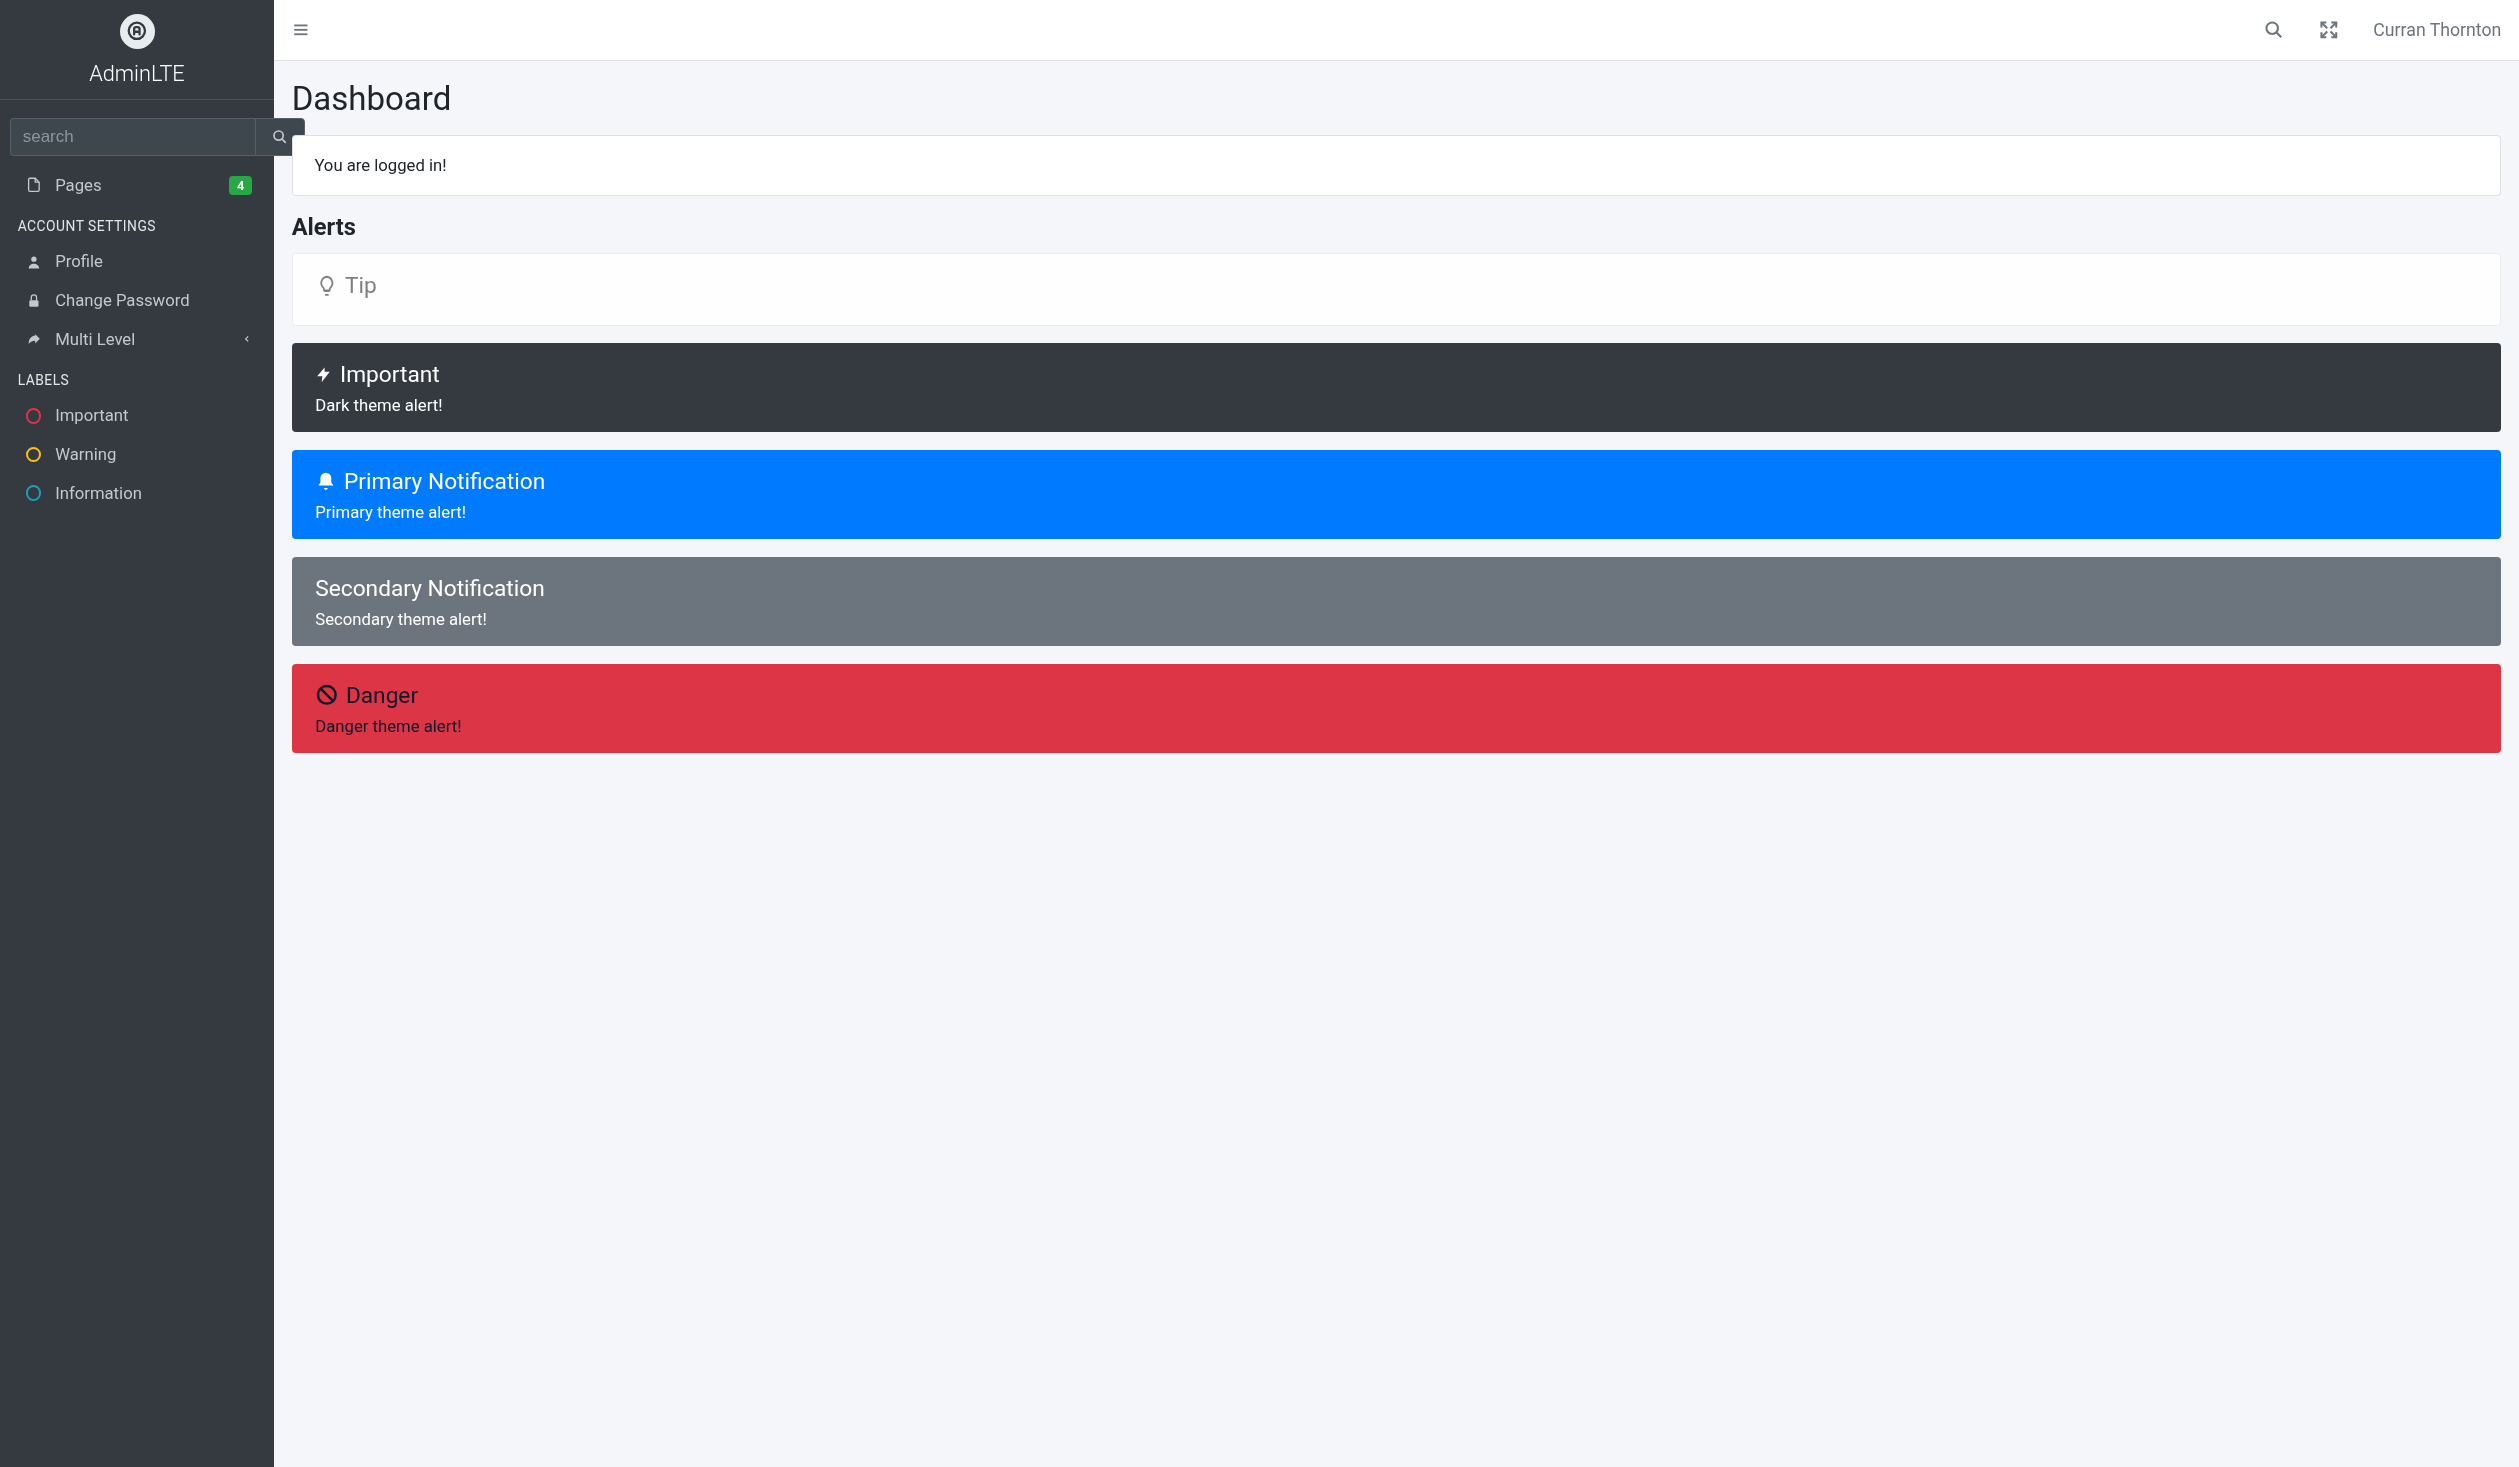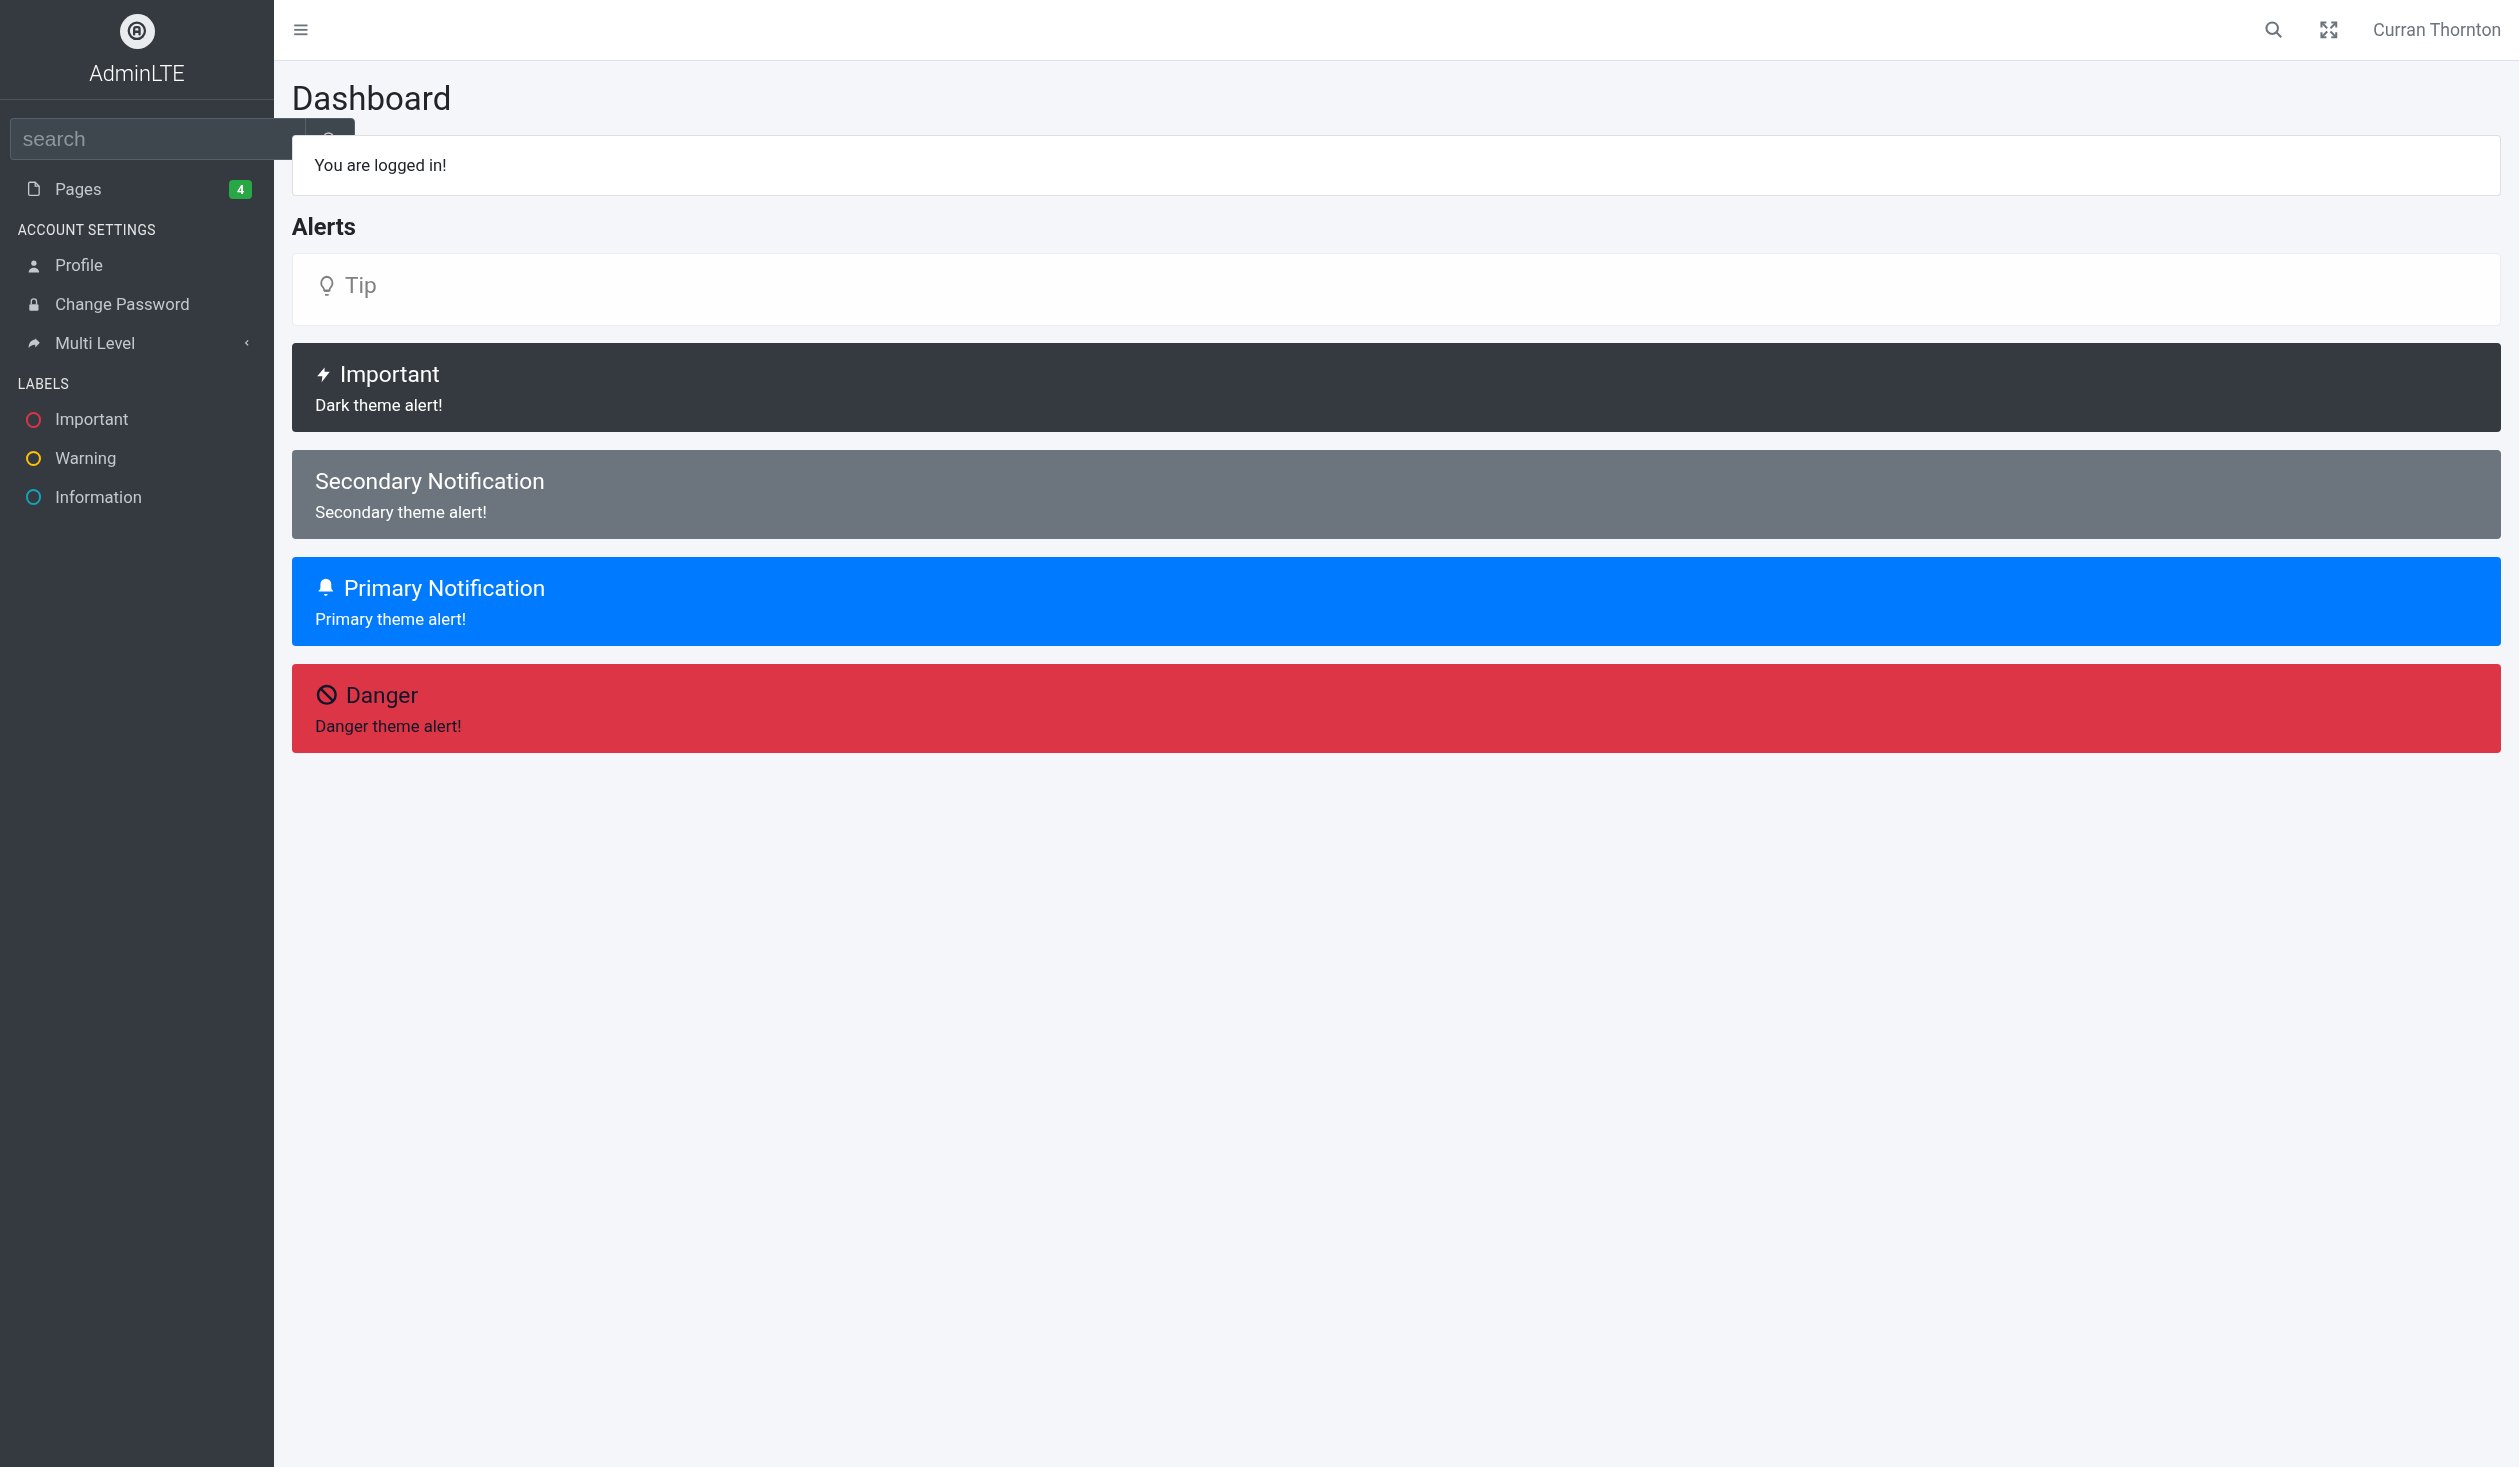--- a/index.html
+++ b/index.html
@@ -58,21 +58,21 @@
   display: flex;
 }
 
 .sidebar-search input {
   flex: 1;
   background: #3f474e;
   border: 1px solid #56606a;
   border-right: none;
   color: #e5e5e5;
   padding: 7.9px 11.8px;
-  font-size: 21px;
+  font-size: 17px;
   border-radius: 3.9px 0 0 3.9px;
 }
 
 .sidebar-search input::placeholder {
   color: #8d969e;
 }
 
 .sidebar-search button {
   background: #3f474e;
   border: 1px solid #56606a;
@@ -413,37 +413,37 @@
         <span>
           <svg width="17.7" height="25.6" viewBox="0 0 24 24" fill="currentColor">
               <path d="M13 2L3 14h7l-1 8 11-14h-7l0-6z"></path>
             </svg>
         </span>
         <span>Important</span>
       </div>
       <div class="alert-body">Dark theme alert!</div>
     </div>
 
-    <div class="alert alert-secondary">
-      <div class="alert-heading">
-        <span>Secondary Notification</span>
-      </div>
-      <div class="alert-body">Secondary theme alert!</div>
-    </div>
-
     <div class="alert alert-primary">
       <div class="alert-heading">
         <span>
           <svg width="21.7" height="23.6" viewBox="0 0 24 24" fill="currentColor">
               <path d="M12 2a6 6 0 0 0-6 6v4c0 1-1 3-2 3v1h16v-1c-1 0-2-2-2-3V8a6 6 0 0 0-6-6zM10 19a2 2 0 0 0 4 0"></path>
             </svg>
         </span>
         <span>Primary Notification</span>
       </div>
       <div class="alert-body">Primary theme alert!</div>
+    </div>
+
+    <div class="alert alert-secondary">
+      <div class="alert-heading">
+        <span>Secondary Notification</span>
+      </div>
+      <div class="alert-body">Secondary theme alert!</div>
     </div>
 
     <div class="alert alert-danger">
       <div class="alert-heading">
         <span>
           <svg width="23.6" height="23.6" viewBox="0 0 24 24" fill="none" stroke="currentColor" stroke-width="2.5">
               <circle cx="12" cy="12" r="9"></circle>
               <line x1="5.5" y1="5.5" x2="18.5" y2="18.5"></line>
             </svg>
         </span>

